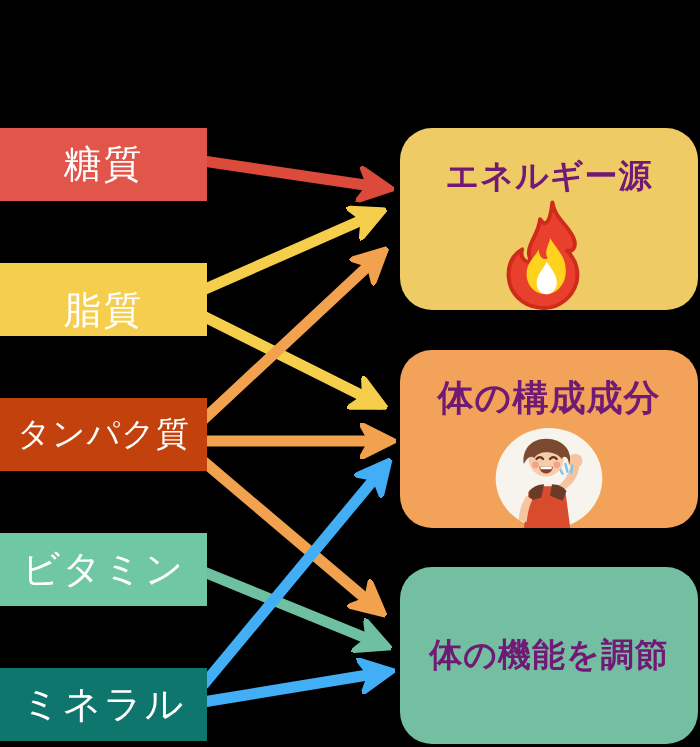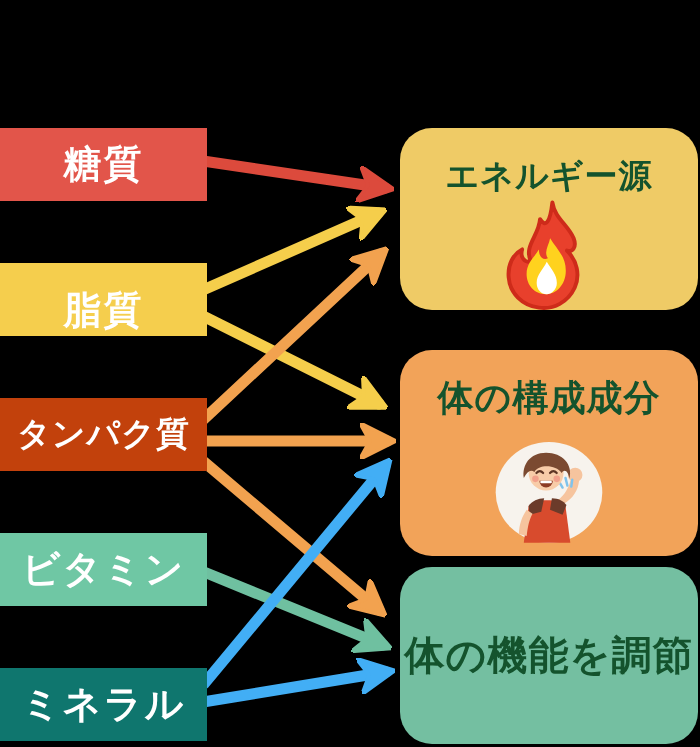--- a/index.html
+++ b/index.html
@@ -4,36 +4,36 @@
 <style>
   html,body{margin:0;padding:0;background:#000;}
   .stage{
     position:relative;width:700px;height:747px;background:#000000;overflow:hidden;
     font-family:"DejaVu Sans","Liberation Sans",sans-serif;
   }
   #arrows{position:absolute;left:0;top:0;z-index:1;}
   .nutrient{
     position:absolute;left:0;width:207px;height:73px;z-index:2;
     display:flex;align-items:center;justify-content:center;
-    color:#ffffff;font-weight:700;font-size:38px;letter-spacing:2px;
+    color:#ffffff;font-weight:400;font-size:38px;letter-spacing:2px;
   }
   .n0{top:128px}.n1{top:263px}.n2{top:398px;font-size:33px;letter-spacing:1px}
   .n3{top:533px}.n4{top:668px}
   .func{
     position:absolute;left:400px;width:298px;z-index:2;border-radius:32px;
     display:flex;flex-direction:column;align-items:center;
-    color:#14532d;font-weight:700;
+    color:#701a75;font-weight:700;
   }
   .f0{top:128px;height:182px}
-  .f1{top:350px;height:206px}
+  .f1{top:350px;height:178px}
   .f2{top:567px;height:177px;justify-content:center}
   .flabel{display:block;text-align:center}
   .f0 .flabel{font-size:33px;margin-top:26px;letter-spacing:1px}
   .f1 .flabel{font-size:36px;margin-top:24px;letter-spacing:1px}
-  .f2 .flabel{font-size:40px;letter-spacing:1px}
+  .f2 .flabel{font-size:33px;letter-spacing:1px}
   .icon-wrap{flex:1;display:flex;align-items:center;justify-content:center;overflow:hidden;width:100%}
 </style>
 </head>
 <body>
 
 <div class="stage">
 
   <svg id="arrows" width="700" height="747" viewBox="0 0 700 747">
       <defs>
         <marker id="ah0" viewBox="0 0 10 10" refX="7.5" refY="5" markerWidth="3.3" markerHeight="3.3" orient="auto">

